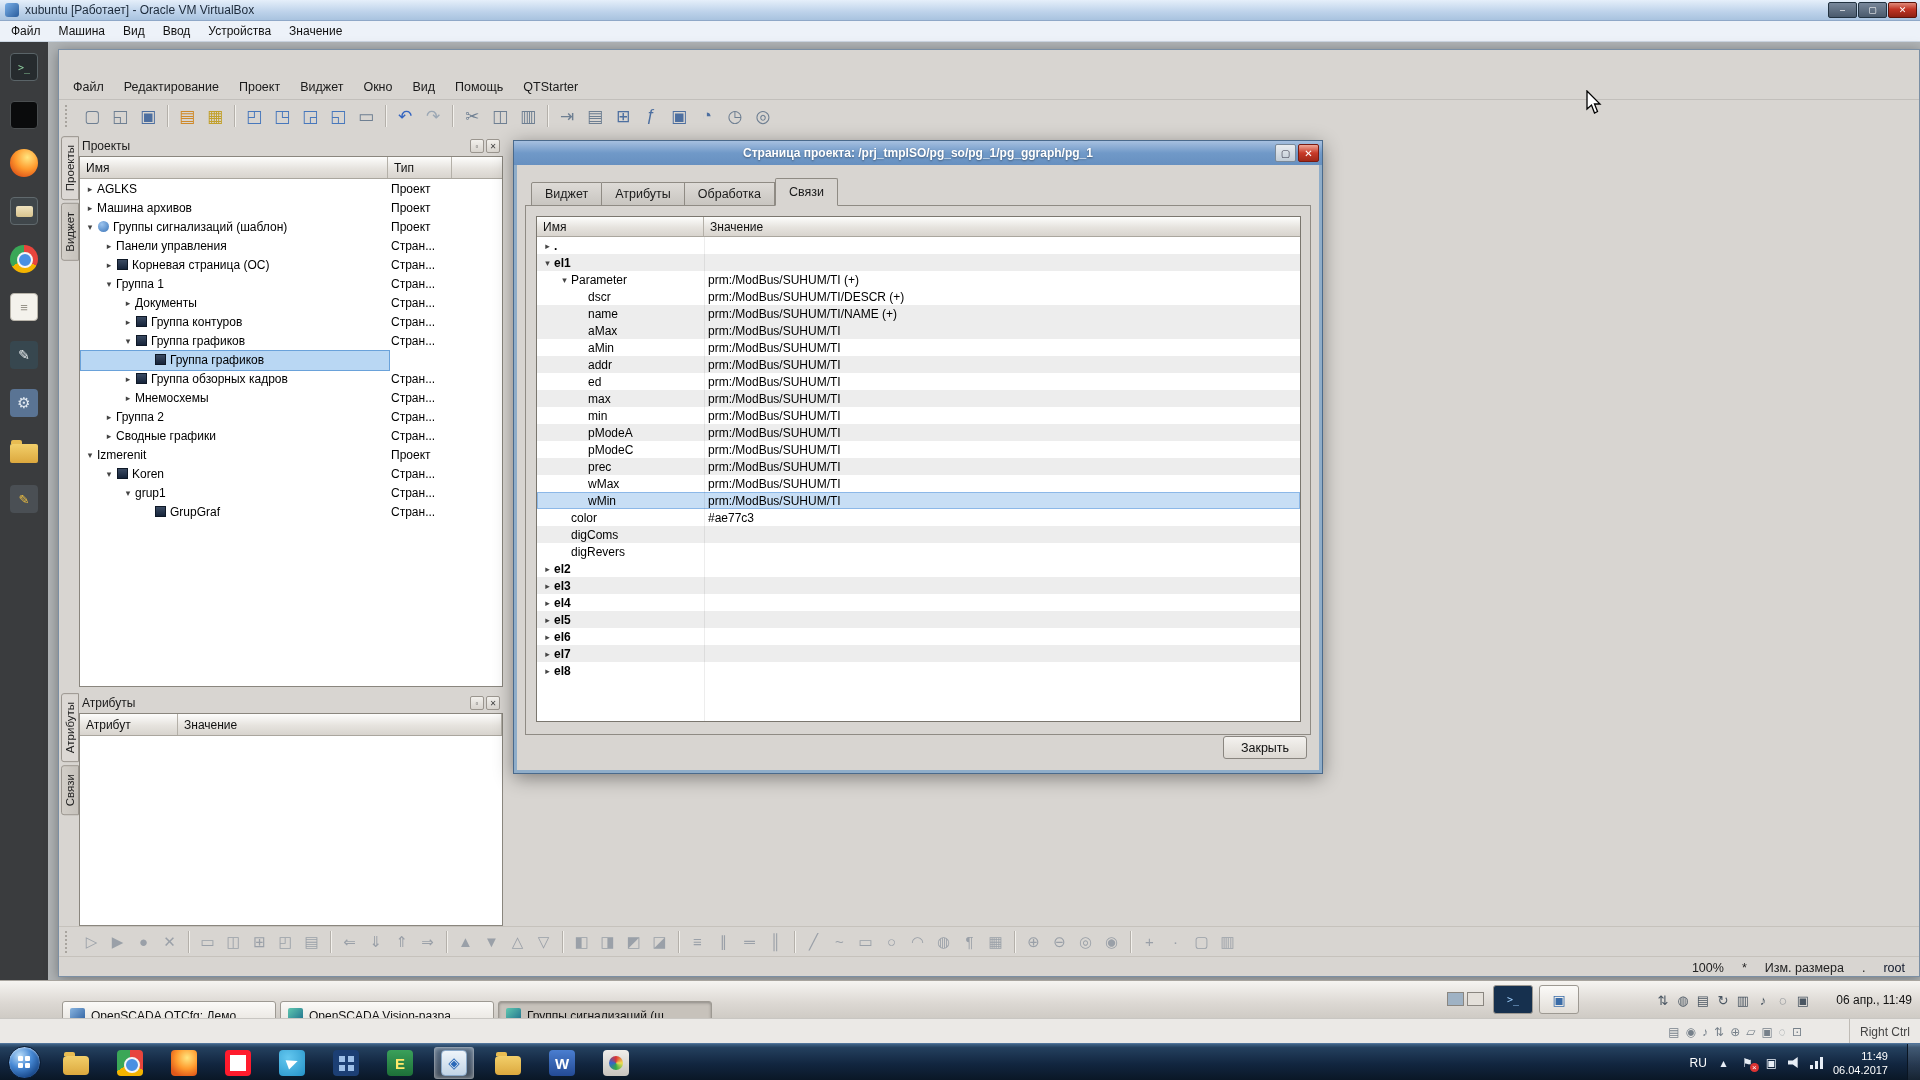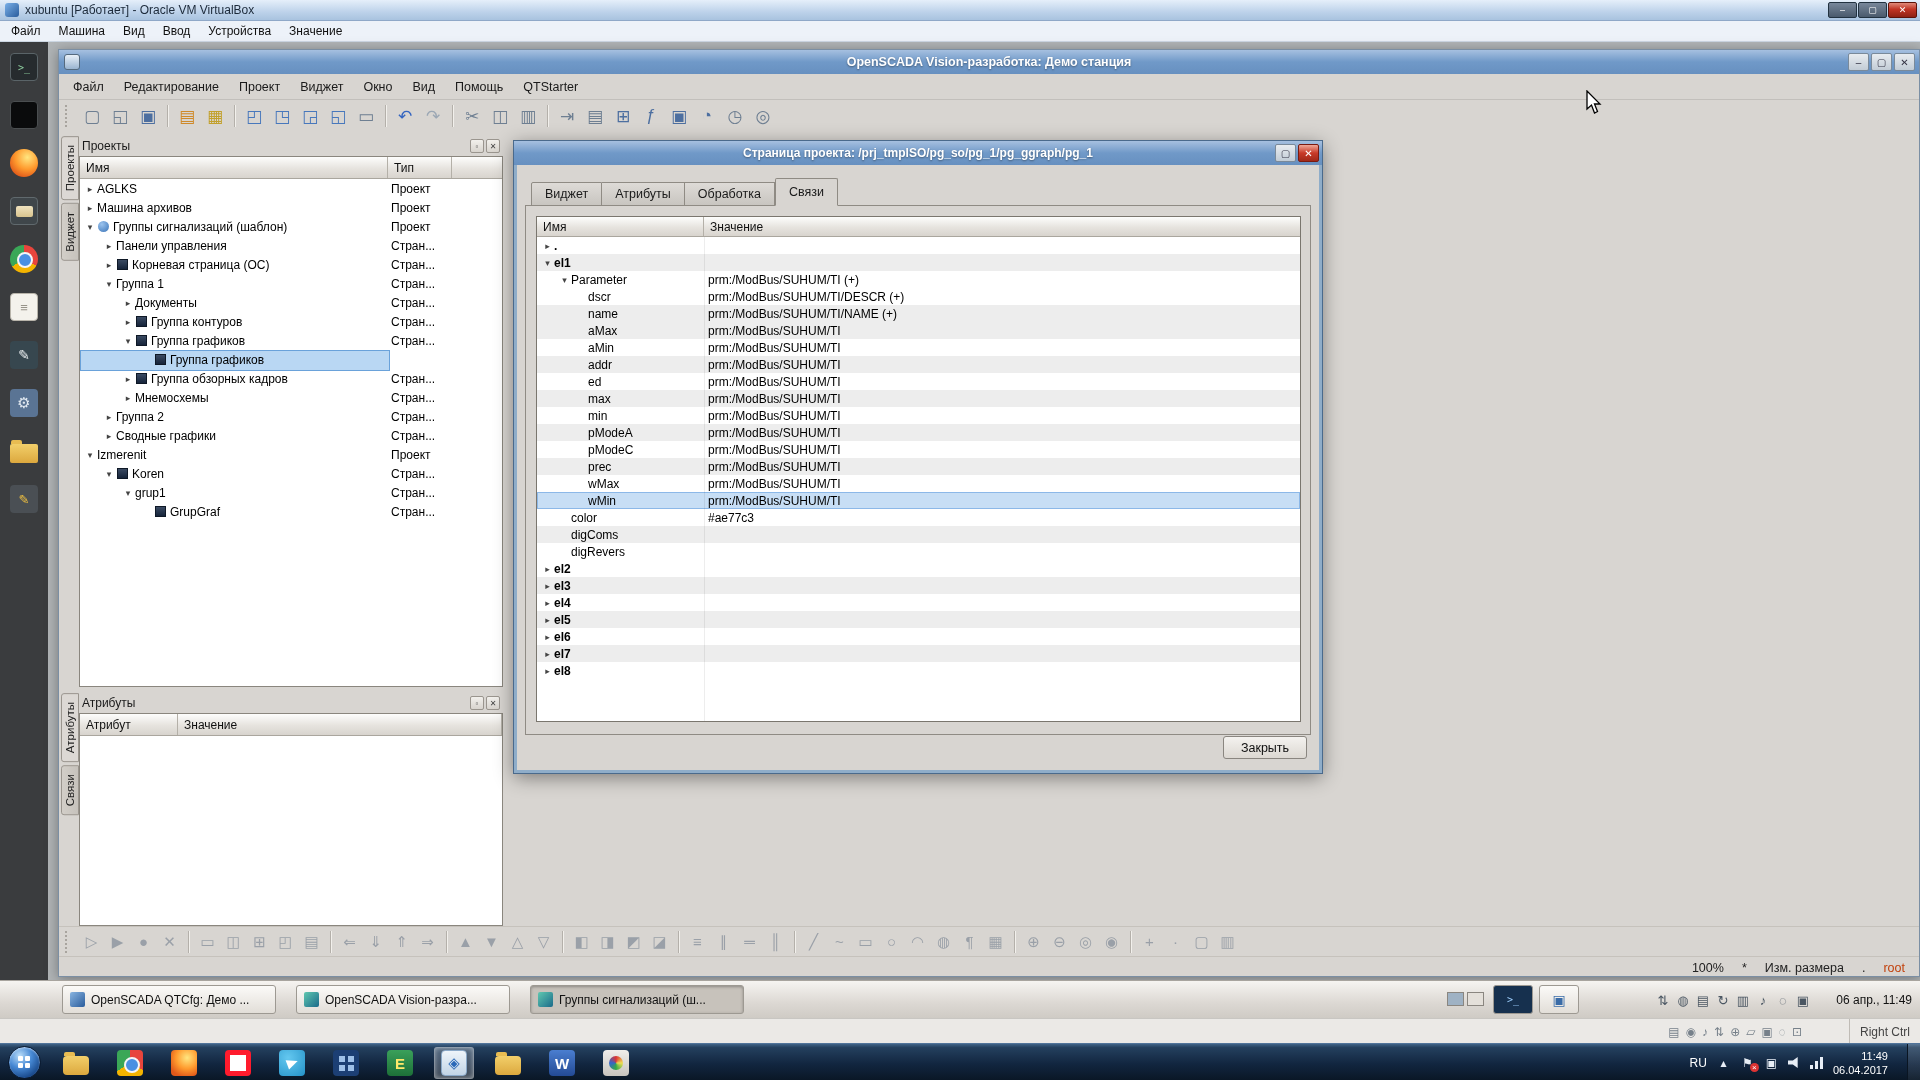--- a/index.html
+++ b/index.html
@@ -59,21 +59,21 @@
 .osc-min::before{content:"–"}.osc-max::before{content:"▢"}.osc-close::before{content:"✕"}
 #os-menubar{position:absolute;left:0;top:24px;right:0;height:26px;background:#d8d5d1;border-bottom:1px solid #c2bfbb;display:flex;font-size:12.5px;color:#1a1a1a;padding-left:4px}
 #os-menubar .menu-item{padding:0 10px}
 #os-toolbar{position:absolute;left:0;top:50px;right:0;height:32px;display:flex;align-items:center;padding-left:6px;gap:2px}
 .tb-handle{width:8px;height:22px;border-left:2px dotted #a8a49e;margin-right:4px}
 .tb-icon{width:26px;height:26px;display:flex;align-items:center;justify-content:center;font-size:17px;border-radius:3px;color:#6e7f92}
 .tb-sep{width:1px;height:22px;background:#b4b0aa;margin:0 4px;box-shadow:1px 0 #f2f0ec}
 #os-bottombar{position:absolute;left:0;top:876px;right:0;height:30px;display:flex;align-items:center;padding-left:6px;gap:3px;border-top:1px solid #c6c2bc}
 #os-bottombar .tb-icon{width:23px;height:23px;font-size:15px;color:#9aa0a8}
 #os-statusbar{position:absolute;left:0;top:906px;right:0;height:22px;display:flex;align-items:center;justify-content:flex-end;font-size:12.5px;color:#222;gap:18px;padding-right:14px;border-top:1px solid #c6c2bc}
-#os-statusbar .red{color:#c2410c}
+#os-statusbar .red{color:#0f172a}
 
 
 #os-body{position:absolute;left:0;top:82px;right:0;height:794px}
 #vtabs-top{position:absolute;left:2px;top:4px;width:18px;display:flex;flex-direction:column;gap:3px}
 #vtabs-bottom{position:absolute;left:2px;top:561px;width:18px;display:flex;flex-direction:column;gap:3px}
 .vtab{writing-mode:vertical-rl;transform:rotate(180deg);font-size:11.5px;color:#222;background:linear-gradient(90deg,#c6c2bc,#d2cec8);border:1px solid #9a958e;border-radius:0 3px 3px 0;padding:8px 1px;display:flex;align-items:center;justify-content:center;white-space:nowrap}
 .vtab.active{background:#dcd8d4}
 .panel{position:absolute;left:20px;width:424px;background:#d8d5d1}
 #panel-projects{top:4px;height:551px}
 #panel-attributes{top:561px;height:233px}
@@ -120,21 +120,21 @@
 .lrow.alt{background:#ededed}
 .lrow.top-level .lname{font-weight:bold}
 .lrow.selected{background:#c7def5;box-shadow:inset 0 0 0 1px #8cb8e8}
 .lrow .texp{flex:0 0 13px;width:13px;font-size:9px}
 .lname{white-space:nowrap}
 .lval{position:absolute;left:171px;right:2px;white-space:nowrap;overflow:hidden}
 #dlg-close{position:absolute;right:12px;bottom:11px;width:84px;height:23px;background:linear-gradient(#f4f2ef,#dcd8d2);border:1px solid #8a8680;border-radius:3px;font-size:12.5px;display:flex;align-items:center;justify-content:center;color:#111}
 
 
 #xfce-taskbar{position:absolute;left:0;top:938px;width:1920px;height:38px;background:linear-gradient(#f6f4f1,#dcd8d3 60%,#cfcbc5);border-top:1px solid #a8a49e}
-#xbuttons{position:absolute;left:62px;top:4px;display:flex;gap:20px}
+#xbuttons{position:absolute;left:62px;top:20px;display:flex;gap:4px}
 .xbtn{width:214px;height:29px;display:flex;align-items:center;gap:6px;padding:0 7px;font-size:12px;color:#111;background:linear-gradient(#fbfaf8,#e2ded8);border:1px solid #9d9992;border-radius:3px;overflow:hidden}
 .xbtn.pressed{background:#c7c2bb;box-shadow:inset 0 1px 3px rgba(0,0,0,.3)}
 .xbtn-label{white-space:nowrap;overflow:hidden;text-overflow:ellipsis}
 .xbtn-ic{width:15px;height:15px;border-radius:2px;flex:0 0 15px}
 .xic-0{background:linear-gradient(135deg,#88b4e0,#2a5c9c)}
 .xic-1,.xic-2{background:linear-gradient(135deg,#60c8b0,#1a6a8a)}
 #xpager{position:absolute;left:1447px;top:11px;display:flex;gap:3px}
 .pager-cell{width:17px;height:14px;border:1px solid #8a8680}
 .pager-cell.active{background:#9fb2c4}
 .pager-cell.idle{background:#e4e0da}
@@ -228,29 +228,20 @@
         </div>
         <div class="dock-item" data-name="folder-icon">
           <span class="dock-glyph icon-folder"></span>
         </div>
         <div class="dock-item" data-name="draw-icon">
           <span class="dock-glyph icon-draw">✎</span>
         </div>
       </div>
 
     <div id="os-window" data-name="openscada-window">
-      <div id="os-titlebar" data-name="openscada-titlebar">
-        <span class="app-ic" data-name="openscada-app-icon"></span>
-        <span data-name="openscada-window-title">OpenSCADA Vision-разработка: Демо станция</span>
-        <div id="os-controls" data-name="openscada-window-controls">
-          <span class="osc osc-min" data-name="minimize-icon"></span>
-          <span class="osc osc-max" data-name="maximize-icon"></span>
-          <span class="osc osc-close" data-name="close-icon"></span>
-        </div>
-      </div>
       <div id="os-menubar" data-name="openscada-menubar">
         <div id="os-menu-items" style="display:flex" data-name="openscada-menu-items">
             <span class="menu-item" data-name="os-menu-item-0">Файл</span>
             <span class="menu-item" data-name="os-menu-item-1">Редактирование</span>
             <span class="menu-item" data-name="os-menu-item-2">Проект</span>
             <span class="menu-item" data-name="os-menu-item-3">Виджет</span>
             <span class="menu-item" data-name="os-menu-item-4">Окно</span>
             <span class="menu-item" data-name="os-menu-item-5">Вид</span>
             <span class="menu-item" data-name="os-menu-item-6">Помощь</span>
             <span class="menu-item" data-name="os-menu-item-7">QTStarter</span>

